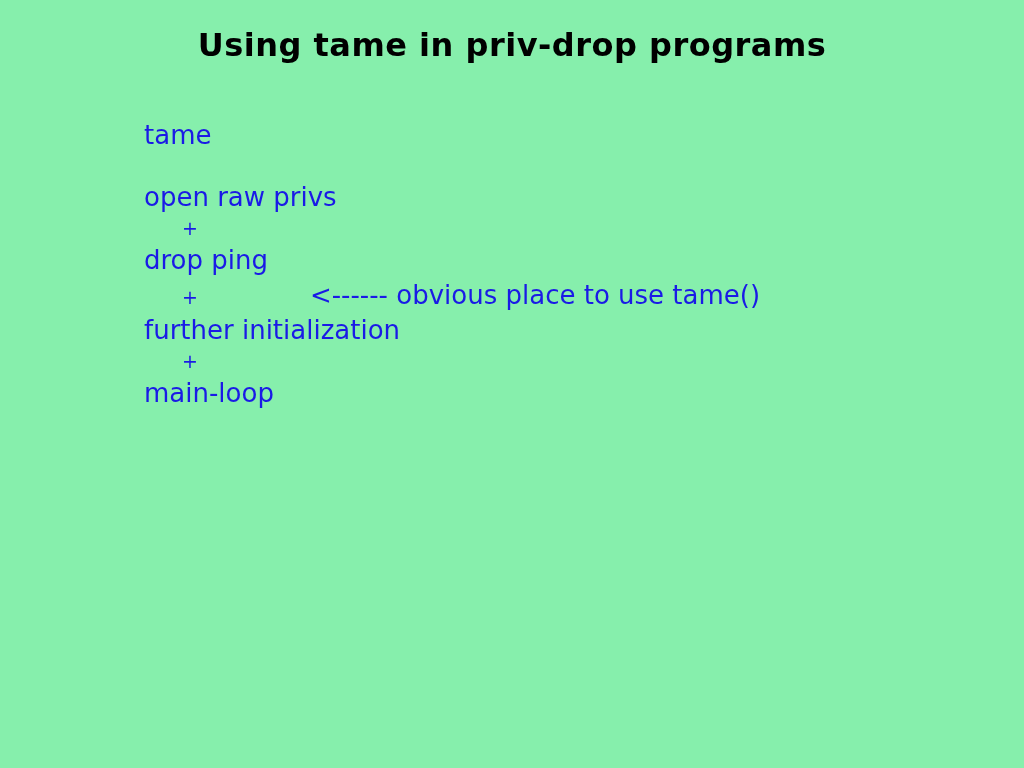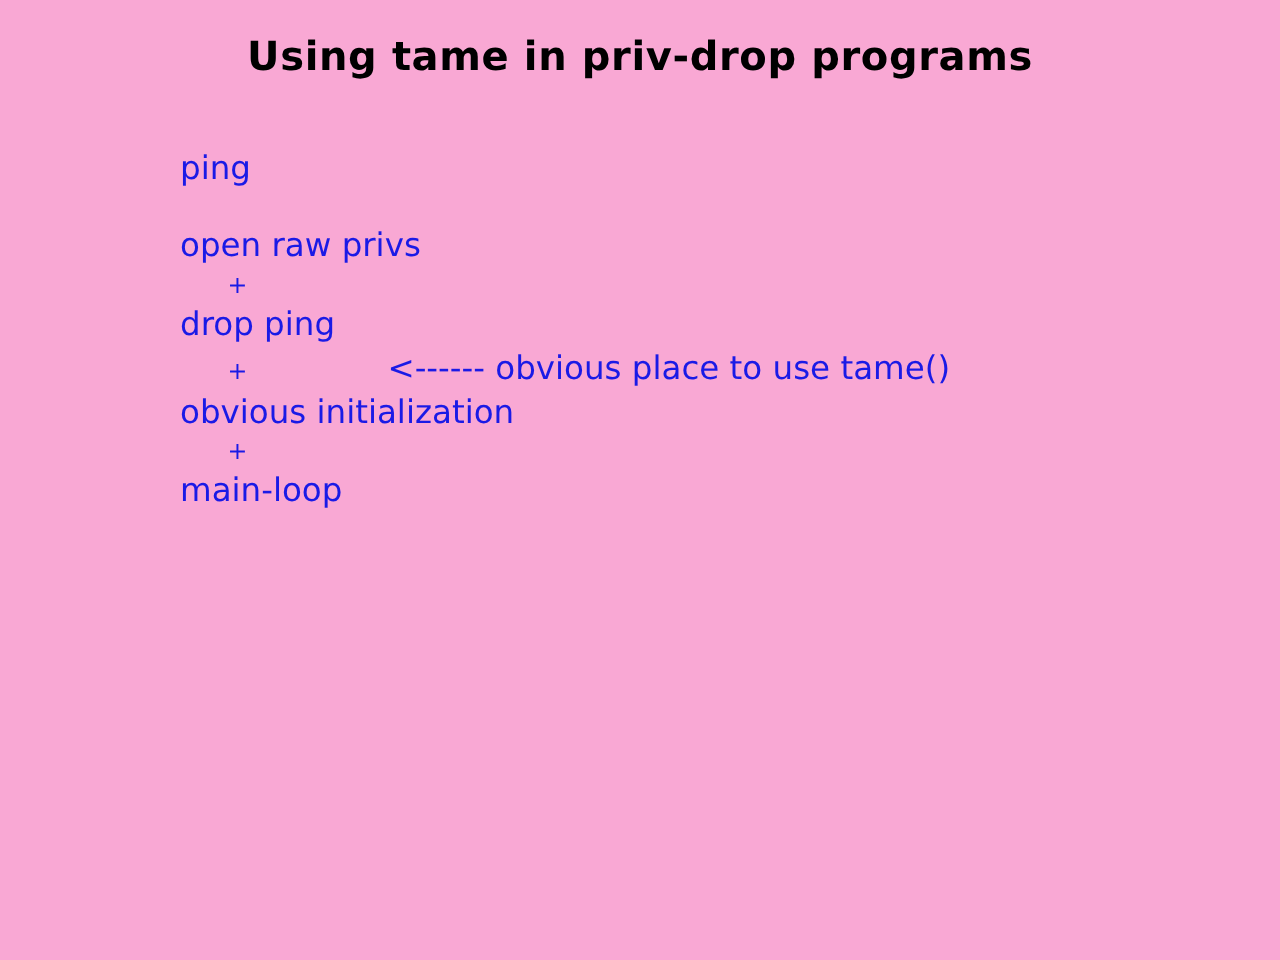--- a/index.html
+++ b/index.html
@@ -10,21 +10,21 @@
     width: 1024px;
     height: 768px;
     background: #ffffff;
     font-family: "DejaVu Sans", sans-serif;
     overflow: hidden;
   }
   .slide {
     position: relative;
     width: 1024px;
     height: 768px;
-    background: #f9a8d4;
+    background: #86efac;
   }
   .slide-title {
     position: absolute;
     top: 26px;
     left: 0;
     width: 1024px;
     text-align: center;
     font-family: "DejaVu Sans", sans-serif;
     font-size: 32px;
     font-weight: bold;
@@ -65,32 +65,32 @@
 </style>
 </head>
 <body>
 
 <div class="slide">
 
   <div class="slide-title">Using tame in priv-drop programs</div>
 
   <div class="body-block">
 
-    <div class="line main">ping</div>
+    <div class="line main">tame</div>
 
     <div class="gap"></div>
 
     <div class="line main">open raw privs</div>
 
     <div class="line plus"><span>+</span></div>
 
     <div class="line main">drop ping</div>
 
     <div class="line plus"><span>+</span><span class="annot">&lt;------ obvious place to use tame()</span></div>
 
-    <div class="line main">obvious initialization</div>
+    <div class="line main">further initialization</div>
 
     <div class="line plus"><span>+</span></div>
 
     <div class="line main">main-loop</div>
 
   </div>
 </div>
 
 </body></html>

